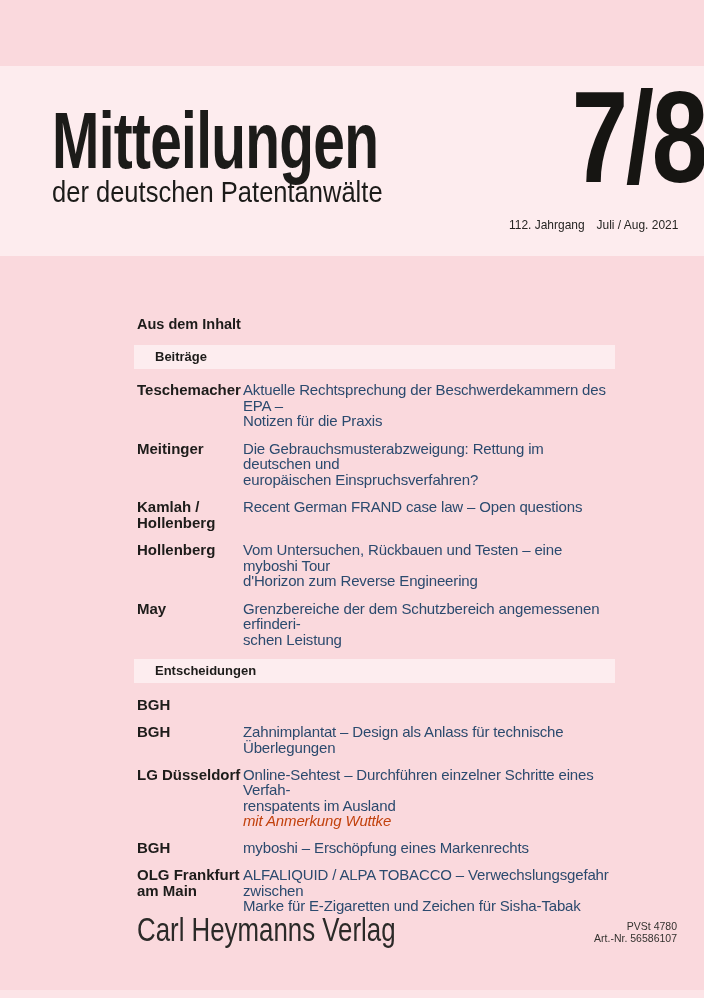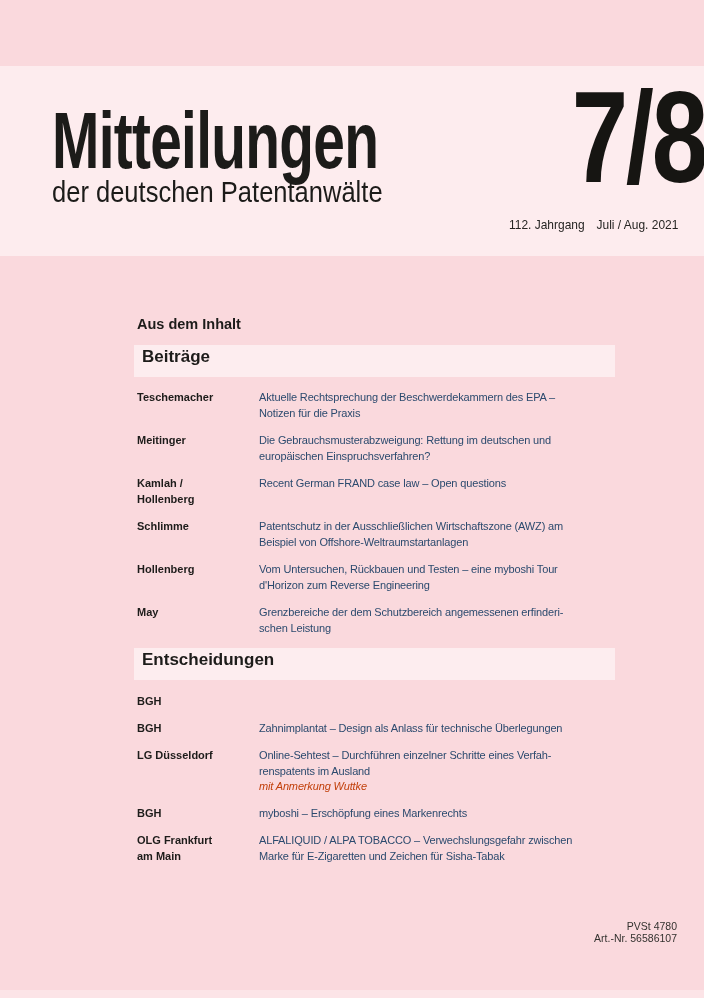--- a/index.html
+++ b/index.html
@@ -53,33 +53,33 @@
   
   .contents{
     position:absolute;left:137px;top:316px;width:478px;
   }
   .contents-heading{
     font-size:14.5px;font-weight:bold;line-height:17px;
     margin:0 0 12px 0;color:#1d1c1a;
   }
   .section-band{
     margin-left:-3px;
-    height:32px;line-height:24px;
+    height:24px;line-height:24px;
     background:#fdedef;
-    font-size:17px;font-weight:bold;color:#1d1c1a;
-    padding-left:8px;
+    font-size:13px;font-weight:bold;color:#1d1c1a;
+    padding-left:21px;
     margin-bottom:13px;
   }
   .section-band.second{margin-top:5px;margin-bottom:14px;}
   .entry{
     display:grid;
     grid-template-columns:106px 1fr;
-    column-gap:16px;
+    column-gap:0;
     margin-bottom:12px;
-    font-size:11px;line-height:15.5px;
+    font-size:15px;line-height:15.5px;
   }
   .section-entscheidungen .entry{margin-bottom:11.5px;}
   .entry .author{
     font-weight:bold;color:#1d1c1a;white-space:pre-line;
   }
   .entry .etitle{
     color:#2b4a6e;white-space:pre-line;letter-spacing:-0.15px;
   }
   .entry .enote{
     color:#c2410c;font-style:italic;letter-spacing:-0.15px;
@@ -137,25 +137,20 @@
       </div>
       <div class="entry">
         <div class="author">Meitinger</div>
         <div class="etitle">Die Gebrauchsmusterabzweigung: Rettung im deutschen und
 europäischen Einspruchsverfahren?</div>
       </div>
       <div class="entry">
         <div class="author">Kamlah /
 Hollenberg</div>
         <div class="etitle">Recent German FRAND case law – Open questions</div>
-      </div>
-      <div class="entry">
-        <div class="author">Schlimme</div>
-        <div class="etitle">Patentschutz in der Ausschließlichen Wirtschaftszone (AWZ) am
-Beispiel von Offshore-Weltraumstartanlagen</div>
       </div>
       <div class="entry">
         <div class="author">Hollenberg</div>
         <div class="etitle">Vom Untersuchen, Rückbauen und Testen – eine myboshi Tour
 d'Horizon zum Reverse Engineering</div>
       </div>
       <div class="entry">
         <div class="author">May</div>
         <div class="etitle">Grenzbereiche der dem Schutzbereich angemessenen erfinderi-
 schen Leistung</div>
@@ -185,19 +180,22 @@
       </div>
       <div class="entry">
         <div class="author">OLG Frankfurt
 am Main</div>
         <div class="etitle">ALFALIQUID / ALPA TOBACCO – Verwechslungsgefahr zwischen
 Marke für E-Zigaretten und Zeichen für Sisha-Tabak</div>
       </div>
     </div>
   </div>
 
+  <div class="footer-publisher">
+    <span class="condL">Carl Heymanns Verlag</span>
+  </div>
   <div class="footer-codes">
     <div>PVSt 4780</div>
     <div>Art.-Nr. 56586107</div>
   </div>
 
   <div class="bottom-strip"></div>
 </div>
 
 </body></html>

